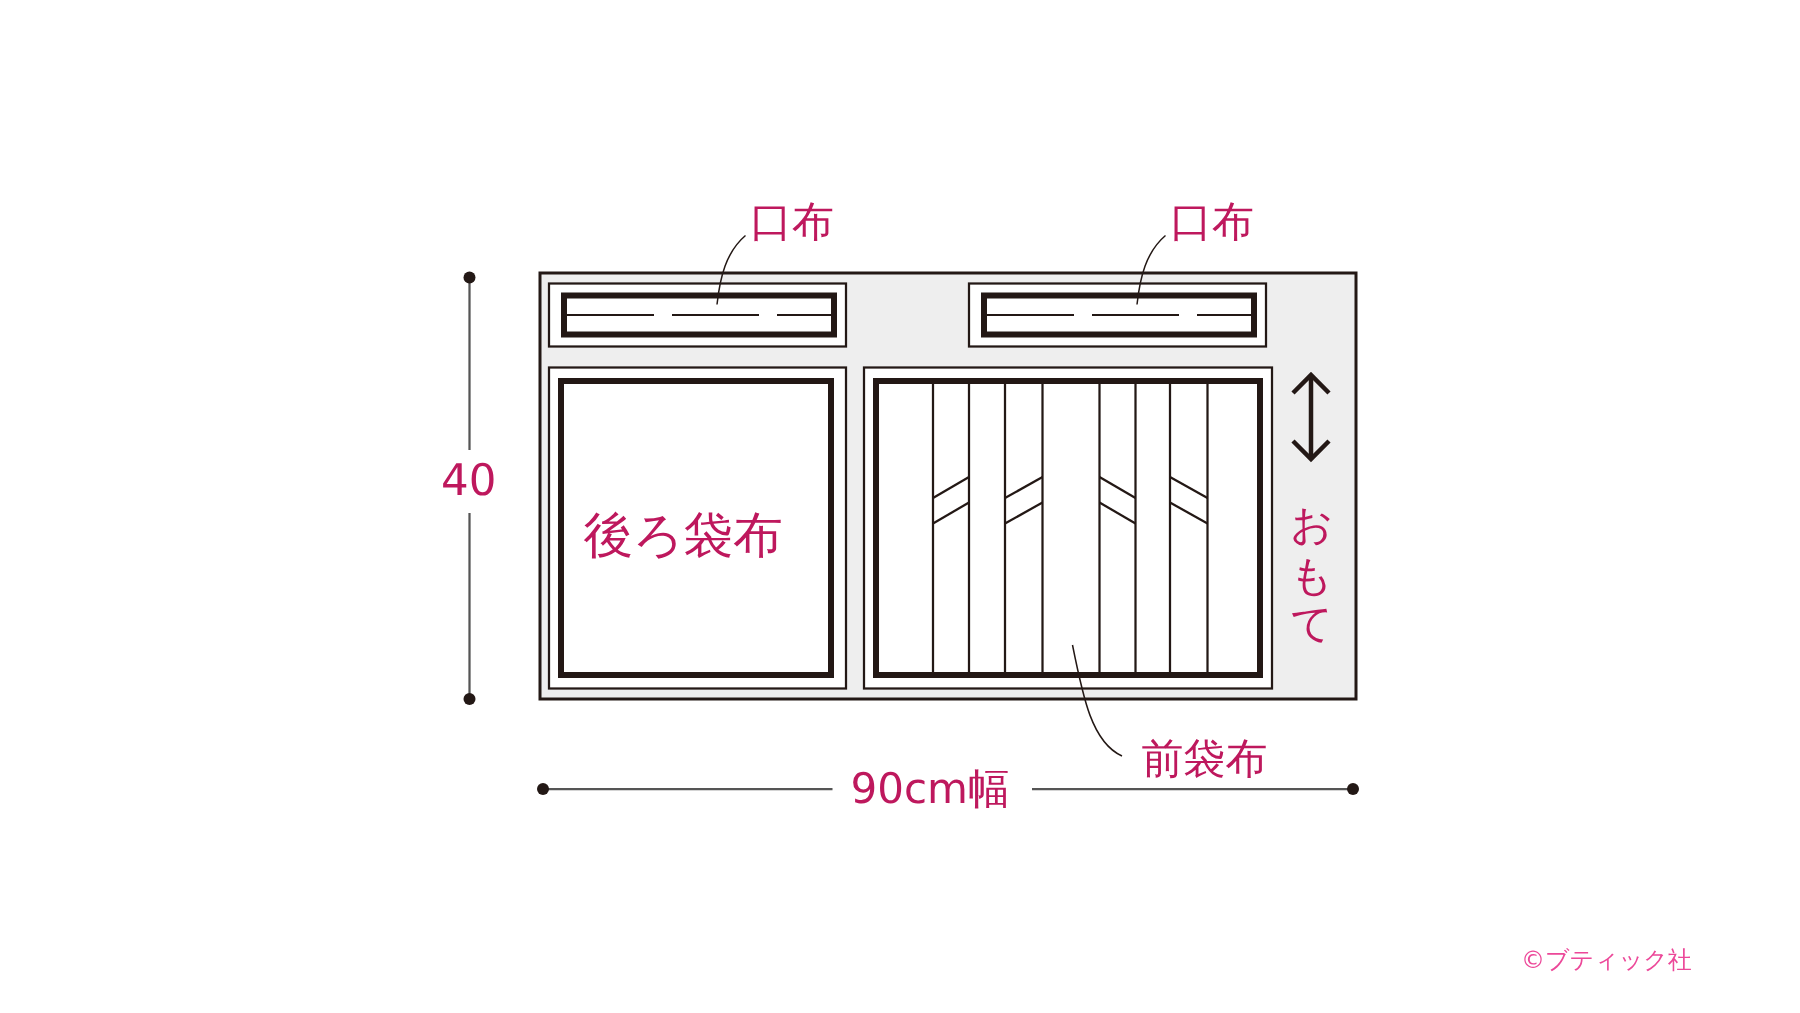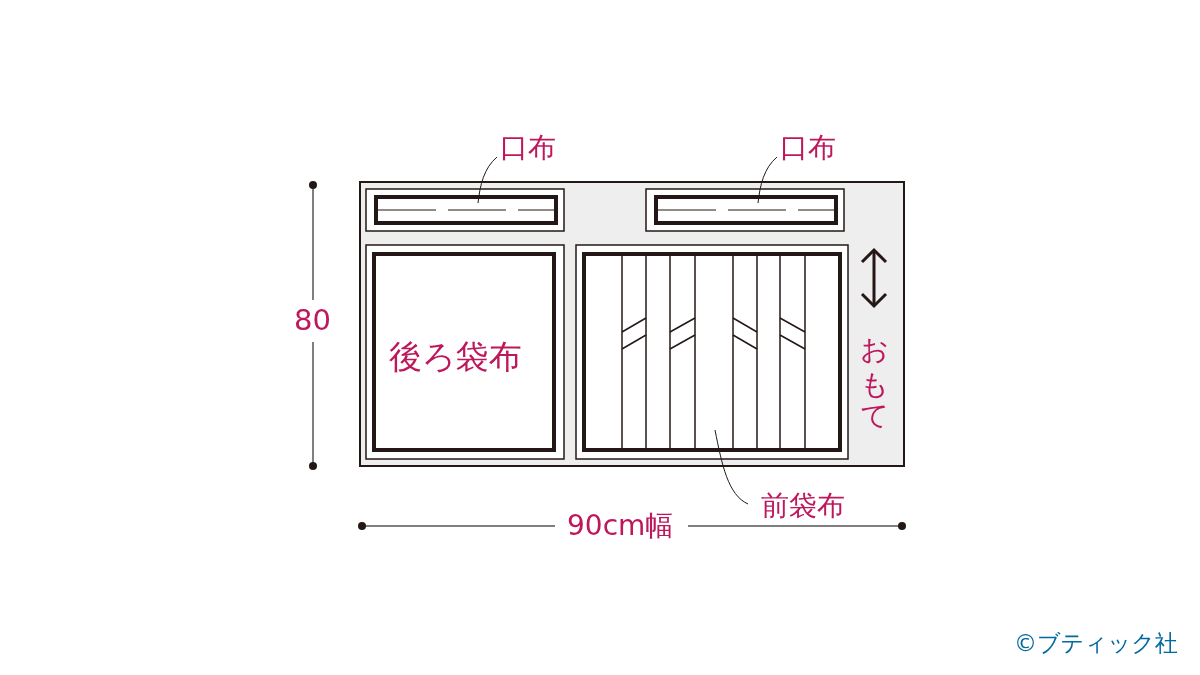--- a/index.html
+++ b/index.html
@@ -1,21 +1,21 @@
 <!DOCTYPE html>
 <html><head>
 <meta charset="utf-8">
 <style>
   html, body { margin: 0; padding: 0; background: #ffffff; }
   body { width: 1200px; height: 675px; position: relative; overflow: hidden;
          font-family: "DejaVu Sans", sans-serif; color: #231815; }
   svg { position: absolute; left: 0; top: 0; }
   .lbl { position: absolute; font-size: 28px; line-height: 1; white-space: nowrap; color: #be185d; }
   .vert { writing-mode: vertical-rl; letter-spacing: 2px; }
-  .copy { position: absolute; font-size: 23px; line-height: 1; white-space: nowrap; color: #0369a1; }
+  .copy { position: absolute; font-size: 16px; line-height: 1; white-space: nowrap; color: #ec4899; }
 </style>
 </head>
 <body>
 
 <svg width="1200" height="675" viewBox="0 0 1200 675">
 
   <rect x="360" y="182" width="544" height="284" fill="#eeeeee" stroke="#231815" stroke-width="2"></rect>
 
   <rect x="366" y="189" width="198" height="42" fill="#ffffff" stroke="#231815" stroke-width="1.5"></rect>
   <rect x="376" y="197" width="180" height="26" fill="#ffffff" stroke="#231815" stroke-width="4"></rect>
@@ -78,15 +78,15 @@
     <circle cx="362" cy="526" r="4" fill="#231815"></circle>
     <circle cx="902" cy="526" r="4" fill="#231815"></circle>
   </g>
 </svg>
 
 <div class="lbl" style="left:500px;top:134px;">口布</div>
 <div class="lbl" style="left:780px;top:134px;">口布</div>
 <div class="lbl" style="left:389px;top:340px;font-size:33px;">後ろ袋布</div>
 <div class="lbl" style="left:748px;top:492px;margin-left:13px;">前袋布</div>
 <div class="lbl vert" style="left:860px;top:318px;">おもて</div>
-<div class="lbl" style="left:294px;top:306px;font-size:29px;">80</div>
+<div class="lbl" style="left:294px;top:306px;font-size:29px;">40</div>
 <div class="lbl" style="left:567px;top:512px;">90cm幅</div>
 <div class="copy" style="left:1014px;top:632px;">©ブティック社</div>
 
 </body></html>

